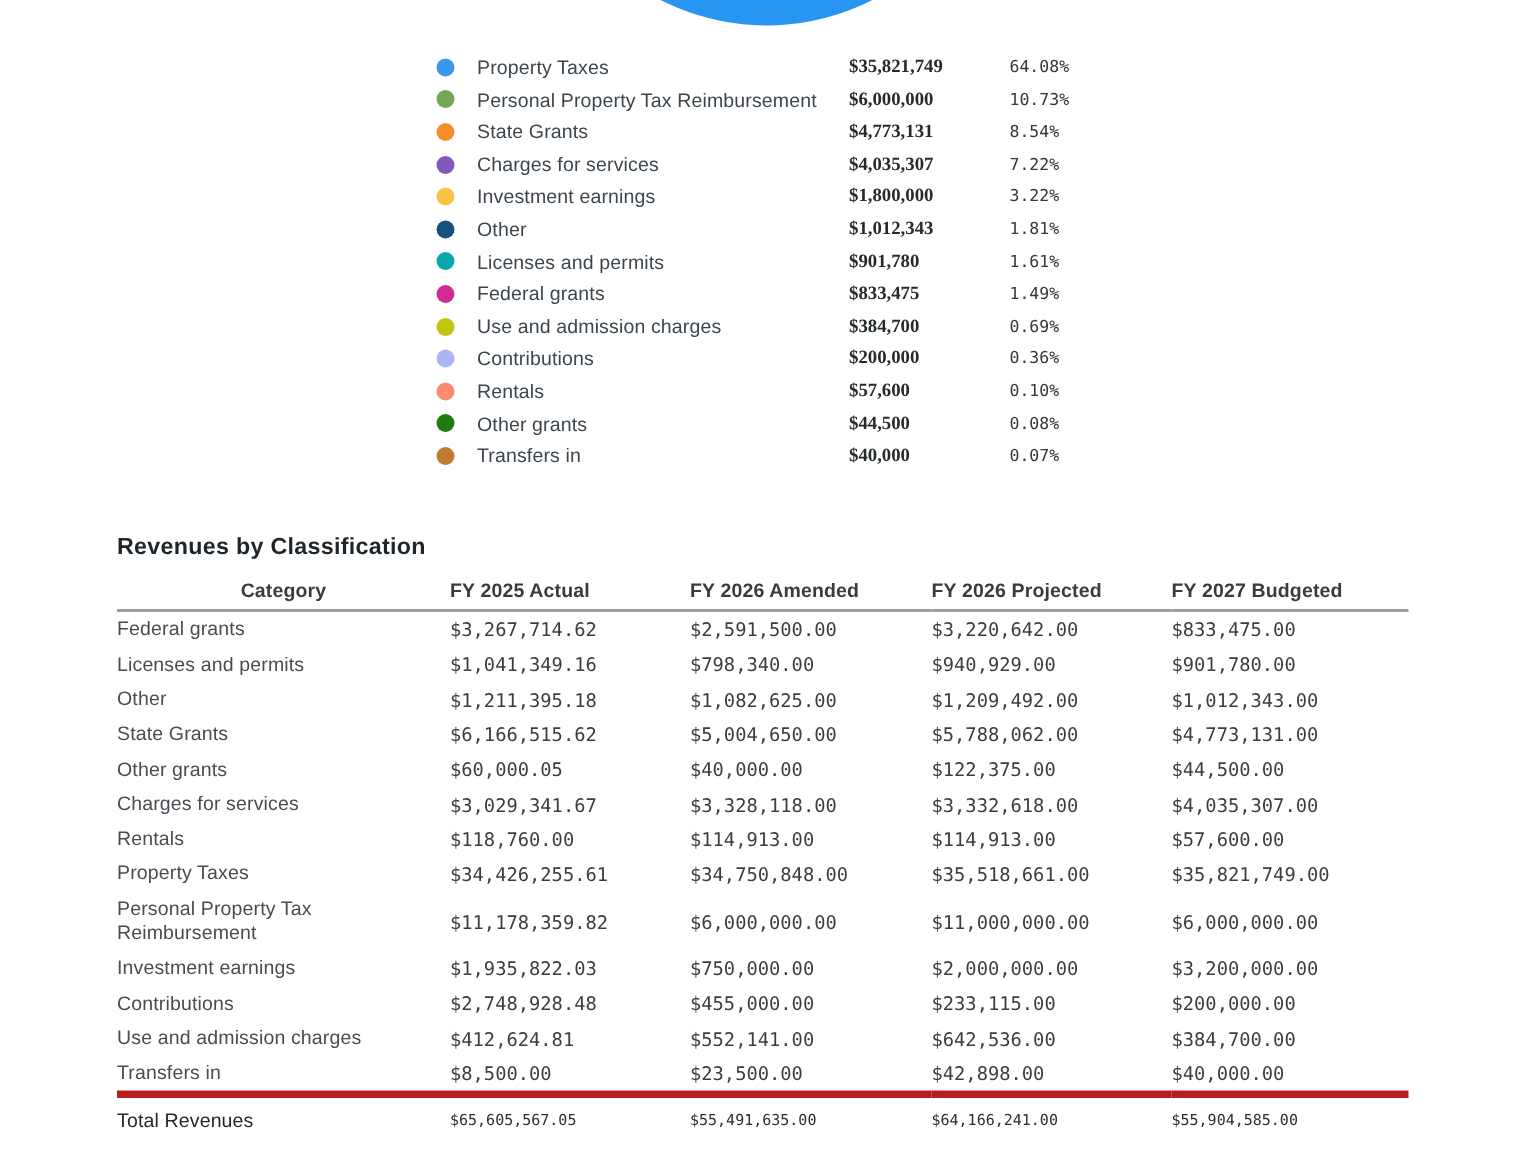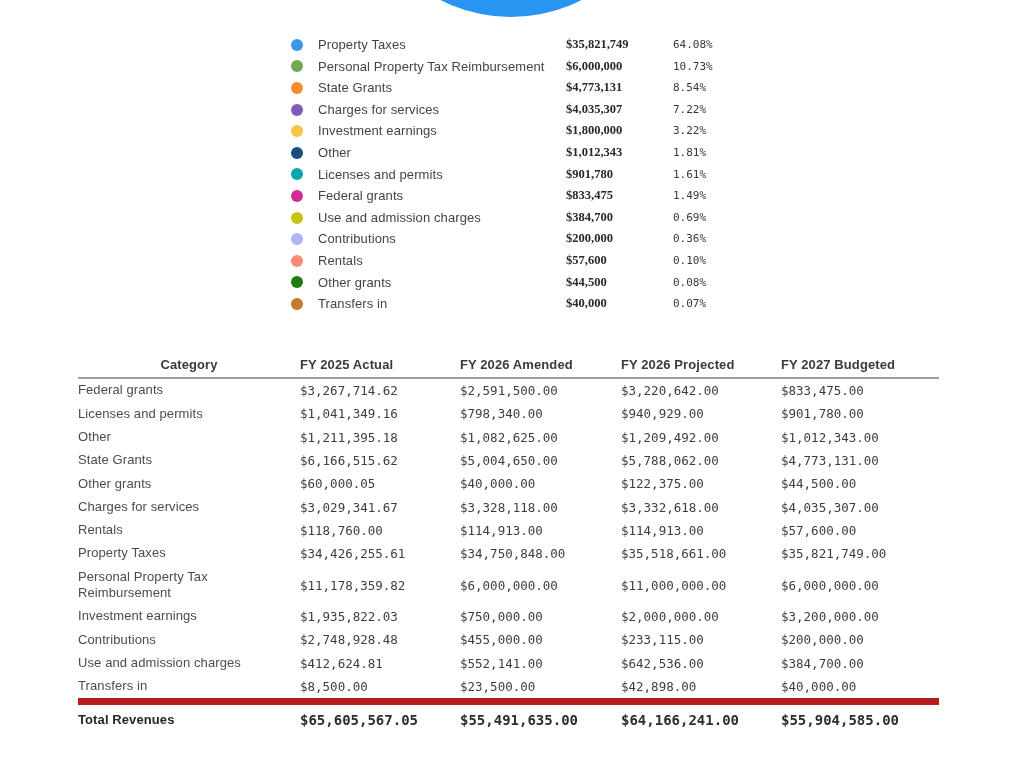--- a/index.html
+++ b/index.html
@@ -59,27 +59,27 @@
   }
   td.cat{
     font-size:13px;color:#474d52;letter-spacing:.1px;line-height:16.5px;
     text-align:left;
   }
   td.num{
     font-family:"DejaVu Sans Mono",monospace;font-size:12.5px;color:#3a3e42;
     white-space:nowrap;
   }
   tr.total td{
-    border-top:7px solid #b91c1c;
-    font-weight:bold;color:#23282c;
+    border-top:5px solid #b91c1c;
+    font-weight:normal;color:#23282c;
     padding-top:7px;
     margin-left:21px;
   }
   tr.total td.cat{font-size:13px;}
-  tr.total td.num{font-size:14px;color:#2a2e32;}
+  tr.total td.num{font-size:10px;color:#2a2e32;}
 </style>
 </head>
 <body>
 
 <div class="pie-fragment" style="background: rgb(39, 149, 241);"></div>
 
 <div class="legend">
   <div class="lrow">
     <span class="dot" style="background: rgb(59, 150, 238);"></span>
     <span class="llabel">Property Taxes</span>
@@ -166,20 +166,21 @@
 
   <div class="lrow">
     <span class="dot" style="background: rgb(192, 123, 48);"></span>
     <span class="llabel">Transfers in</span>
     <span class="lvalue">$40,000</span>
     <span class="lpct">0.07%</span>
   </div>
 </div>
 
 <div class="tablewrap">
+  <div class="ttitle">Revenues by Classification</div>
   <table class="rev">
     <colgroup>
       <col style="width:222px">
         <col style="width:160px">
         <col style="width:161px">
         <col style="width:160px">
         <col style="width:158px">
     </colgroup>
     <thead>
       <tr>

